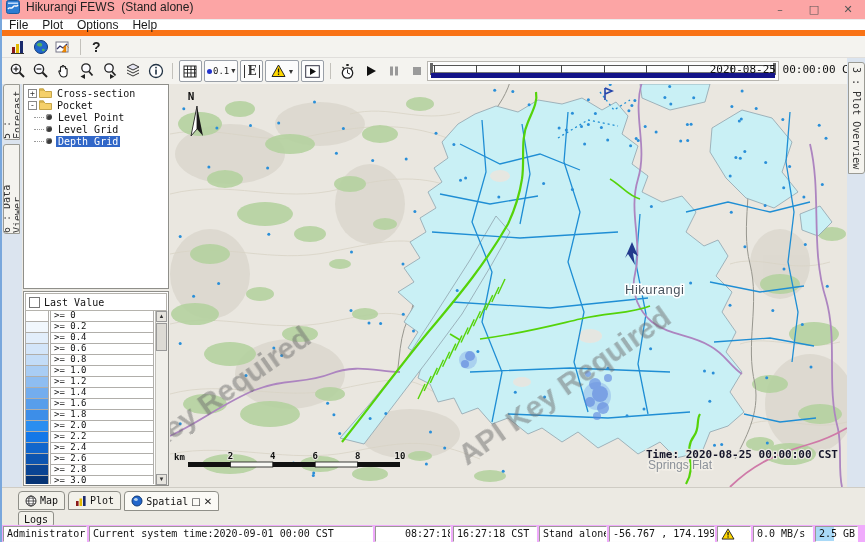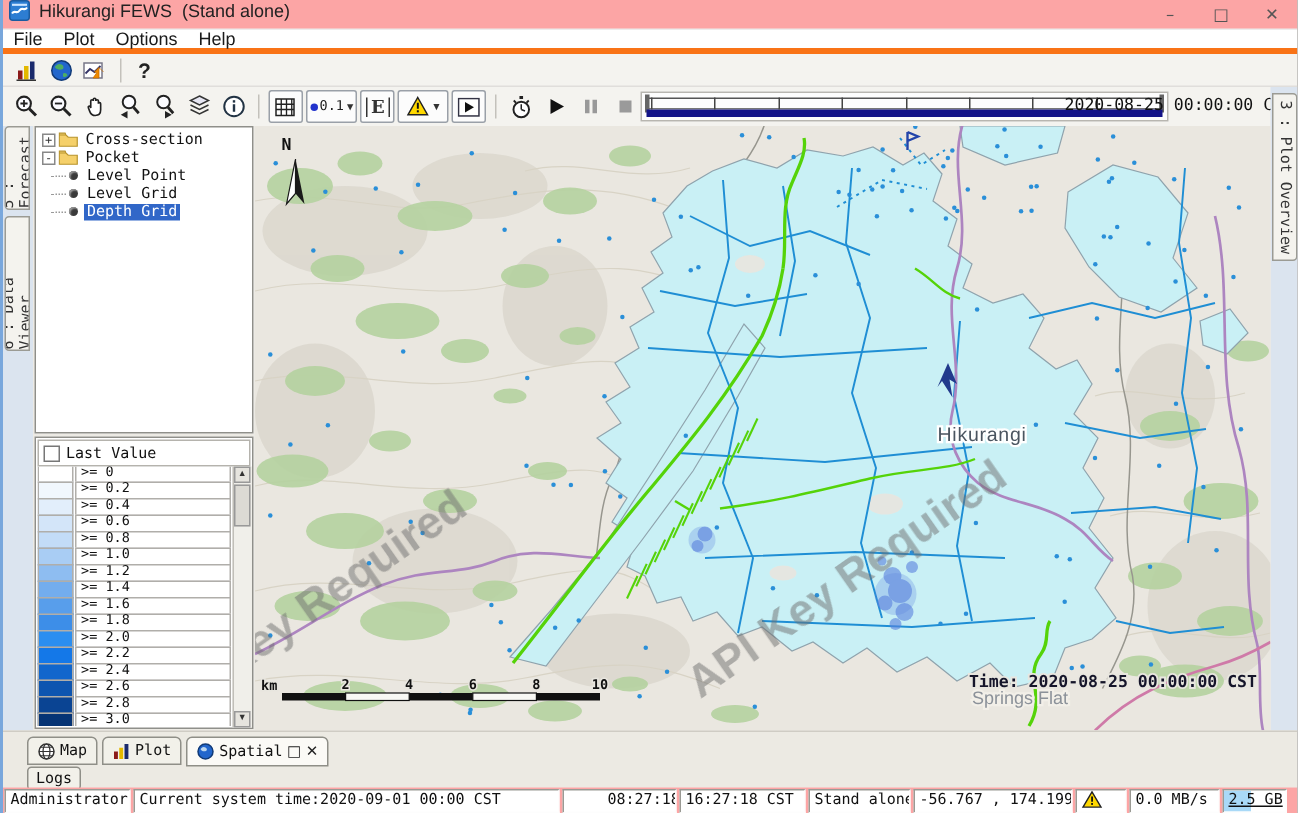--- a/index.html
+++ b/index.html
@@ -8,21 +8,21 @@
   
   .titlebar{position:absolute;left:0;top:0;width:100%;height:20px;background:#fca5a5;
             display:flex;align-items:flex-start;border-bottom:1px solid #ececec;box-sizing:border-box;}
   .app-icon{width:14px;height:14px;margin:0 6px 0 4px;flex:none;}
   .title-text{font-size:12px;color:#222;white-space:pre;}
   .win-controls{margin-left:auto;display:flex;height:100%;}
   .win-btn{width:34px;height:100%;display:flex;align-items:center;justify-content:center;
            font-size:11px;color:#555;font-family:"DejaVu Sans",sans-serif;}
   
   .menubar{position:absolute;left:0;top:20px;width:100%;height:16px;background:#ffffff;
-           display:flex;align-items:center;border-bottom:4px solid #f97316;box-sizing:border-box;}
+           display:flex;align-items:center;border-bottom:6px solid #f97316;box-sizing:border-box;}
   .menu-item{font-size:12px;color:#1a1a1a;padding:0 7px;line-height:15px;}
   
   .toolbar1{position:absolute;left:0;top:36px;width:100%;height:22px;background:#f4f3ef;
             display:flex;align-items:center;border-bottom:1px solid #e0dedb;box-sizing:border-box;padding-left:4px;}
   .toolbar2{position:absolute;left:0;top:58px;width:845px;height:26px;background:#f4f3ef;
             display:flex;align-items:center;box-sizing:border-box;padding-left:4px;}
   .tbtn{width:21px;height:20px;display:inline-flex;align-items:center;justify-content:center;flex:none;margin:0 1px;}
   .tbtn.boxed{border:1px solid #9aa0a8;background:#fcfcfc;border-radius:2px;}
   .tsep{width:1px;height:16px;background:#c3c1bb;margin:0 5px;flex:none;}
   .help-q{font-size:14px;font-weight:bold;color:#222;padding:0 6px;}
@@ -89,21 +89,21 @@
   .tab-row{position:absolute;left:16px;top:3px;display:flex;height:18px;}
   .btab{display:inline-flex;align-items:center;gap:3px;height:17px;border:1px solid #8f8f88;
         border-radius:4px 4px 0 0;background:#f2f1ea;padding:0 6px;margin-right:3px;
         font-family:"DejaVu Sans Mono",monospace;font-size:10px;color:#111;}
   .btab.active{background:#fbfaf6;height:18px;}
   .tabglyph{font-size:10px;color:#222;font-family:"DejaVu Sans",sans-serif;}
   .logs-btn{position:absolute;left:16px;top:23px;height:14px;border:1px solid #8f8f88;border-radius:3px;
             background:#f2f1ea;font-family:"DejaVu Sans Mono",monospace;font-size:10px;color:#111;
             display:inline-flex;align-items:center;padding:0 5px;}
   
-  .statusbar{position:absolute;left:0;top:525px;width:100%;height:17px;background:#fca5a5;
+  .statusbar{position:absolute;left:0;top:525px;width:100%;height:17px;background:#f0abfc;
              display:flex;gap:2px;padding:1px 1px 0 1px;box-sizing:border-box;}
   .scell{background:#fff;border:1px solid;border-color:#9a9a94 #fdfdfd #fdfdfd #9a9a94;
          font-family:"DejaVu Sans Mono",monospace;font-size:10px;color:#111;line-height:13px;
          padding:0 3px;white-space:nowrap;overflow:hidden;box-sizing:border-box;flex:none;position:relative;}
   .scell .memfill{position:absolute;left:0;top:0;bottom:0;background:#a9d9f7;}
   .scell .ctext{position:relative;}
 </style>
 </head>
 <body>
 
@@ -758,15 +758,15 @@
       <div class="scell" style="width: 76px; padding-left: 29px;"><span class="ctext">08:27:18 GMT</span></div>
       <div class="scell" style="width: 84px;"><span class="ctext">16:27:18 CST</span></div>
       <div class="scell" style="width: 68px;"><span class="ctext">Stand alone</span></div>
       <div class="scell" style="width: 106px;"><span class="ctext">-56.767 , 174.199</span></div>
       <div class="scell" style="width: 34px;"><svg width="14" height="12" viewBox="0 0 15 13" style="vertical-align:middle;">
           <path d="M7.5,1 L14,12 L1,12 Z" fill="#ffd800" stroke="#222"></path>
           <rect x="6.9" y="4.3" width="1.3" height="3.8" fill="#111"></rect>
           <rect x="6.9" y="9" width="1.3" height="1.4" fill="#111"></rect>
         </svg><span class="ctext"></span></div>
       <div class="scell" style="width: 60px;"><span class="ctext">0.0 MB/s</span></div>
-      <div class="scell" style="width: 43px; text-decoration: underline;"><div class="memfill" style="width: 45%;"></div><span class="ctext">2.5 GB</span></div>
+      <div class="scell" style="width: 43px;"><div class="memfill" style="width: 45%;"></div><span class="ctext">2.5 GB</span></div>
     </div>
 </div>
 
 </body></html>

